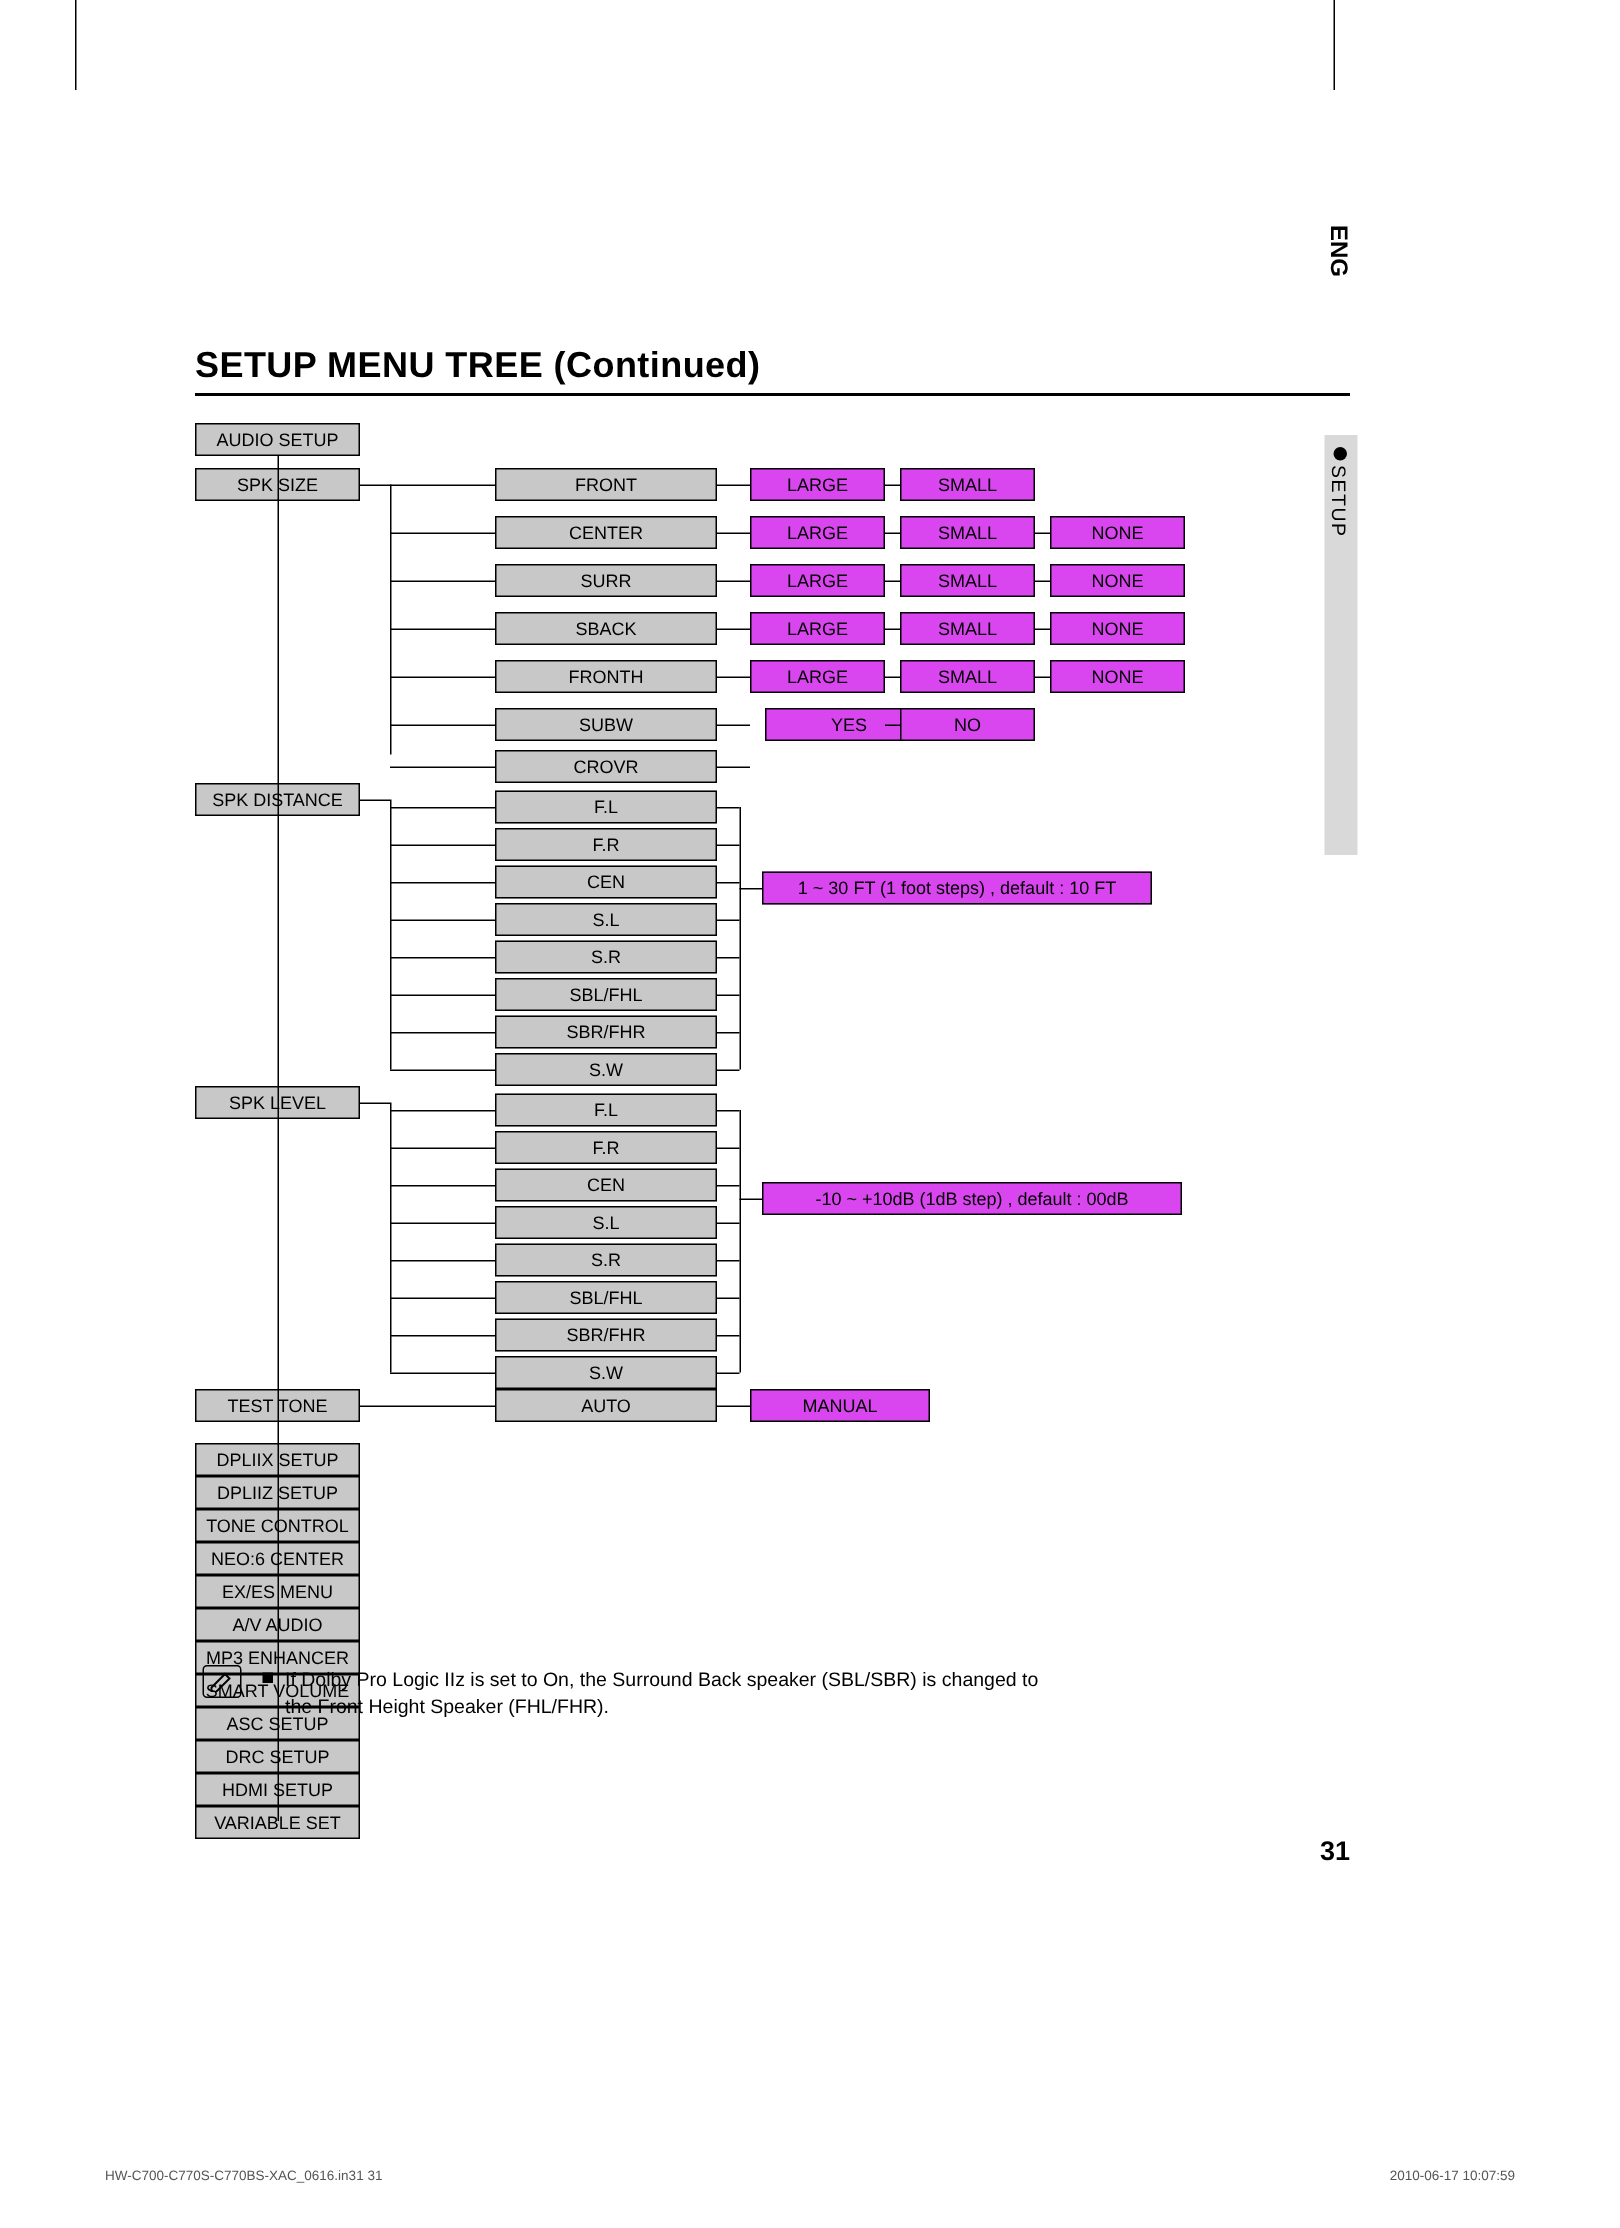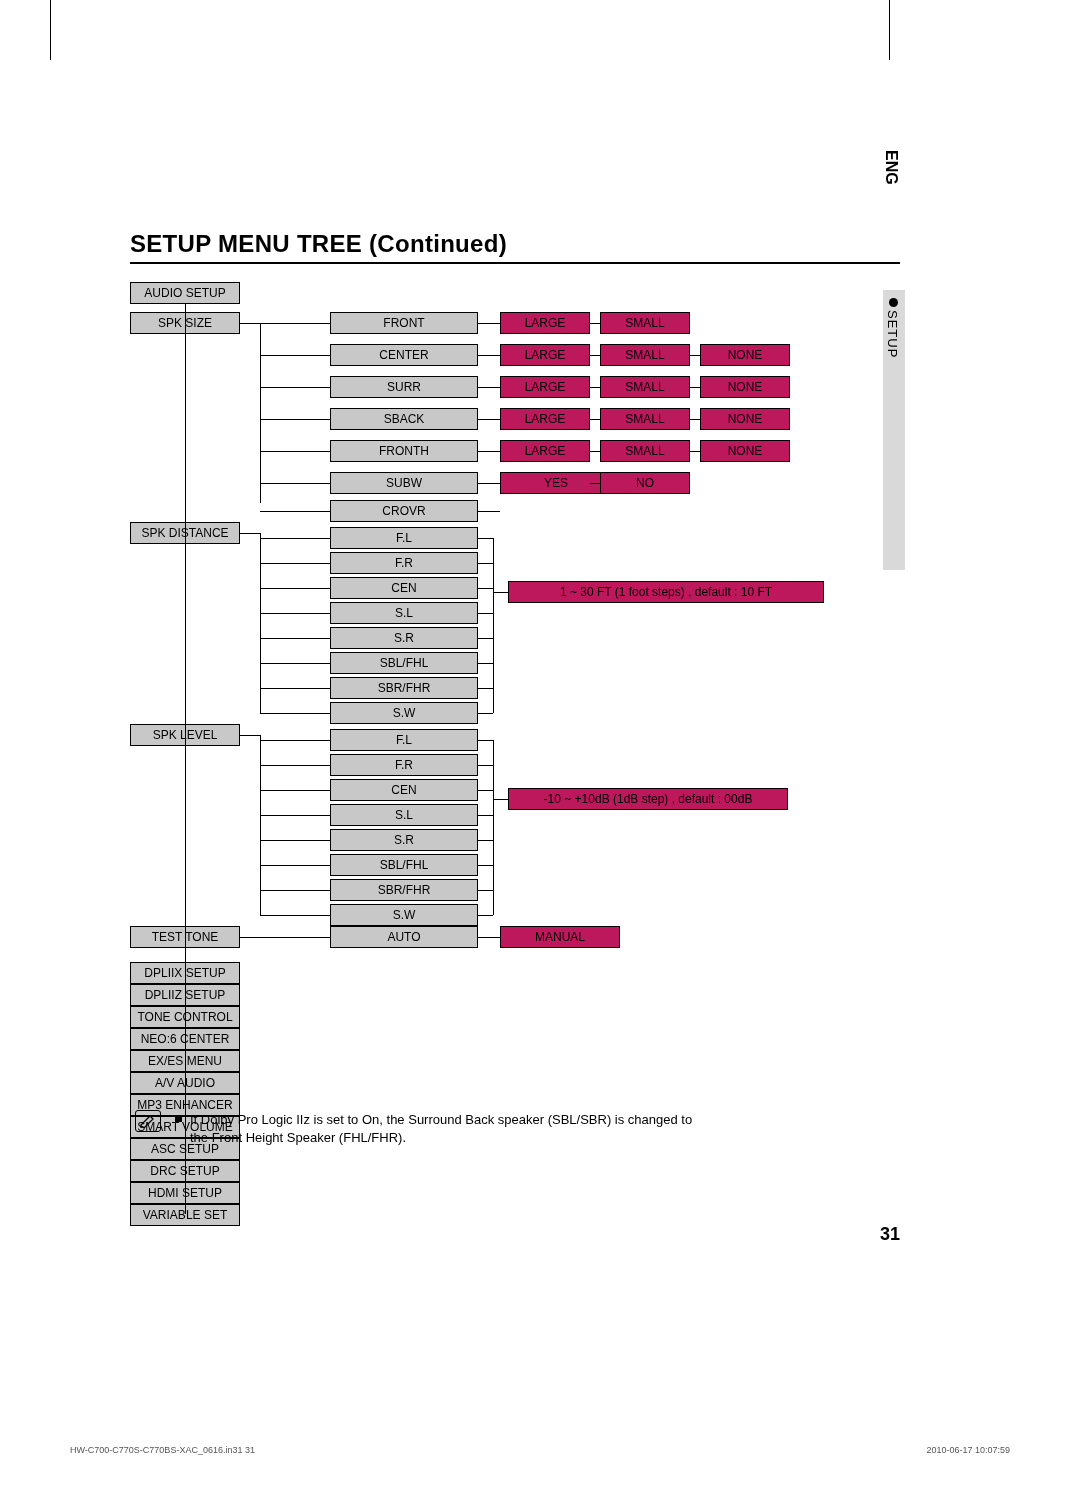--- a/index.html
+++ b/index.html
@@ -68,21 +68,21 @@
     background: #c8c8c8;
     border: 1px solid #000;
     font-size: 12px;
     text-align: center;
     display: flex;
     align-items: center;
     justify-content: center;
     height: 22px;
   }
   .box.wide1 { width: 110px; left: 0; }
-  .opt { position: absolute; background: #be185d; border: 1px solid #000; font-size: 12px; height: 22px; display:flex; align-items:center; justify-content:center; }
+  .opt { position: absolute; background: #d946ef; border: 1px solid #000; font-size: 12px; height: 22px; display:flex; align-items:center; justify-content:center; }
   .line { position: absolute; background: #000; }
   .hline { height: 1px; }
   .vline { width: 1px; }
   .note-icon {
     position: absolute;
     left: 135px;
     top: 1110px;
     width: 26px;
     height: 22px;
     border: 1.5px solid #000;
@@ -200,21 +200,21 @@
     <div class="opt" style="left:570px; top:94px;  width:90px">NONE</div>
 
     <div class="opt" style="left:370px; top:126px; width:90px">LARGE</div>
     <div class="opt" style="left:470px; top:126px; width:90px">SMALL</div>
     <div class="opt" style="left:570px; top:126px; width:90px">NONE</div>
 
     <div class="opt" style="left:370px; top:158px; width:90px">LARGE</div>
     <div class="opt" style="left:470px; top:158px; width:90px">SMALL</div>
     <div class="opt" style="left:570px; top:158px; width:90px">NONE</div>
 
-    <div class="opt" style="left:370px; top:190px; width:112px">YES</div>
+    <div class="opt" style="left:380px; top:190px; width:112px">YES</div>
     <div class="opt" style="left:470px; top:190px; width:90px">NO</div>
 
 
     <div class="line hline" style="left:348px; top:41px;  width:22px"></div>
     <div class="line hline" style="left:348px; top:73px;  width:22px"></div>
     <div class="line hline" style="left:348px; top:105px; width:22px"></div>
     <div class="line hline" style="left:348px; top:137px; width:22px"></div>
     <div class="line hline" style="left:348px; top:169px; width:22px"></div>
     <div class="line hline" style="left:348px; top:201px; width:22px"></div>
     <div class="line hline" style="left:348px; top:229px; width:22px"></div>
@@ -255,21 +255,21 @@
     <div class="line hline" style="left:348px; top:281px; width:15px"></div>
     <div class="line hline" style="left:348px; top:306px; width:15px"></div>
     <div class="line hline" style="left:348px; top:331px; width:15px"></div>
     <div class="line hline" style="left:348px; top:356px; width:15px"></div>
     <div class="line hline" style="left:348px; top:381px; width:15px"></div>
     <div class="line hline" style="left:348px; top:406px; width:15px"></div>
     <div class="line hline" style="left:348px; top:431px; width:15px"></div>
     <div class="line vline" style="left:363px; top:256px; height:175px"></div>
     <div class="line hline" style="left:363px; top:310px; width:15px"></div>
 
-    <div class="opt" style="left:378px; top:299px; width:316px">1 ~ 30 FT (1 foot steps) , default : 10 FT</div>
+    <div class="opt" style="left:378px; top:299px; width:260px">1 ~ 30 FT (1 foot steps) , default : 10 FT</div>
 
     <div class="line hline" style="left:110px; top:453px; width:20px"></div>
     <div class="line vline" style="left:130px; top:453px; height:180px"></div>
 
     <div class="box" style="left:200px; top:447px; width:148px">F.L</div>
     <div class="box" style="left:200px; top:472px; width:148px">F.R</div>
     <div class="box" style="left:200px; top:497px; width:148px">CEN</div>
     <div class="box" style="left:200px; top:522px; width:148px">S.L</div>
     <div class="box" style="left:200px; top:547px; width:148px">S.R</div>
     <div class="box" style="left:200px; top:572px; width:148px">SBL/FHL</div>

